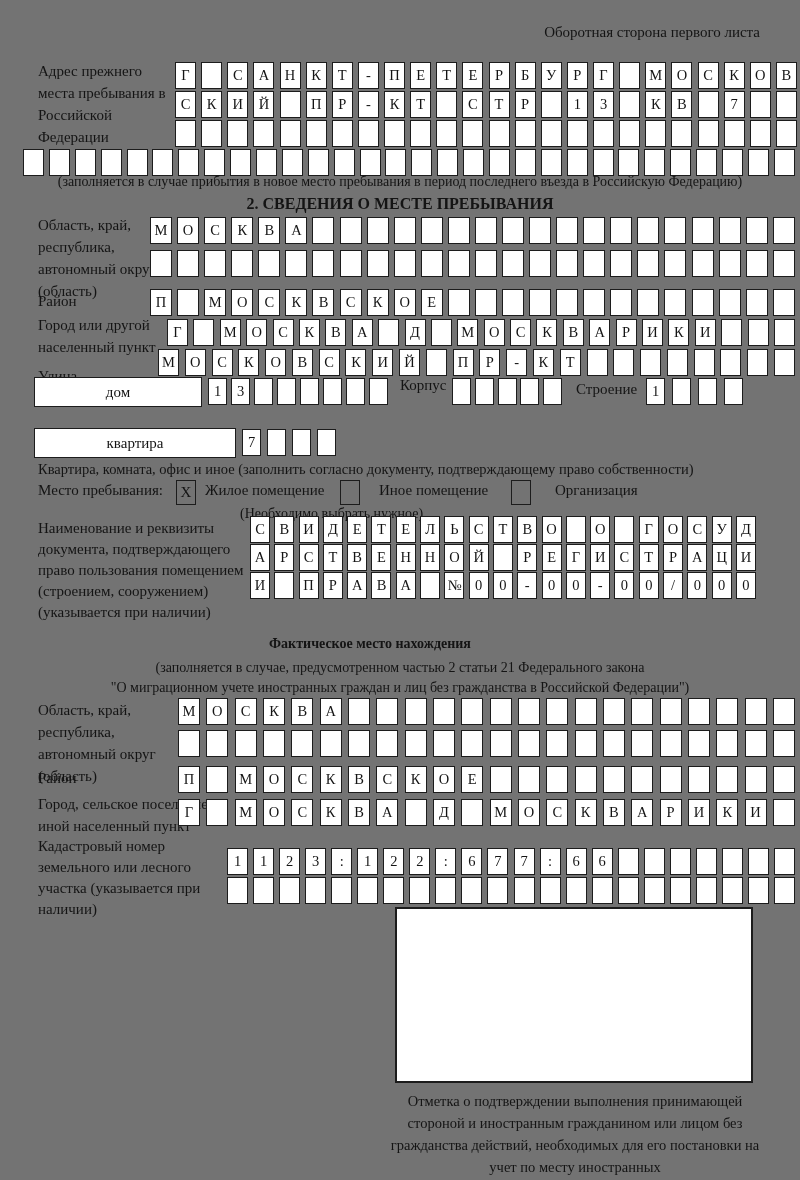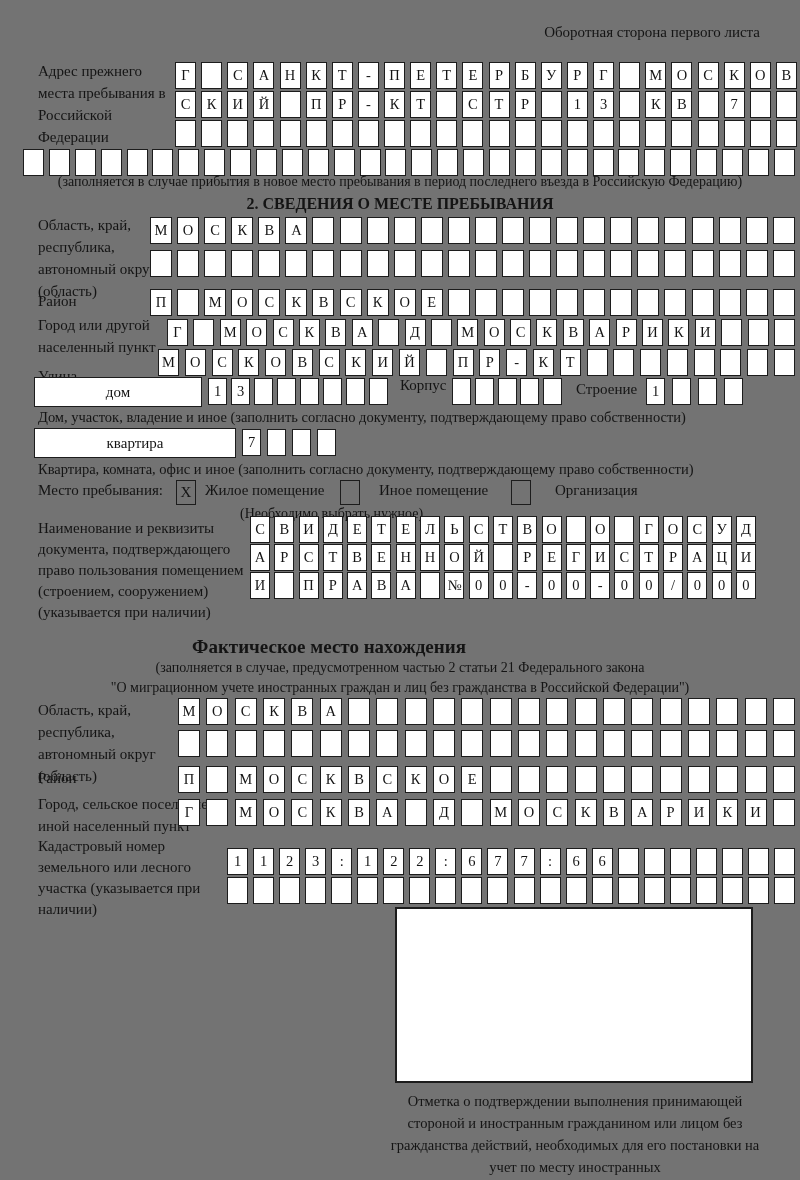--- a/index.html
+++ b/index.html
@@ -303,21 +303,20 @@
         <span class="cell"></span>
       </div>
     <div class="abs" style="top:4px;left:576px;">Строение</div>
     <div class="abs cellgrid g4" style="top:1px;left:646px;width:97px;">
         <span class="cell">1</span>
         <span class="cell"></span>
         <span class="cell"></span>
         <span class="cell"></span>
       </div>
   </div>
-  <div class="abs small" style="top:409px;left:38px;width:740px;font-size:14.5px;">Дом, участок, владение и иное (заполнить согласно документу, подтверждающему право собственности)</div>
 
   <div class="abs" style="top:428px;left:0;width:800px;height:30px;">
     <div class="abs fieldbox" style="top:0;left:34px;width:202px;">квартира</div>
     <div class="abs cellgrid g4" style="top:1px;left:242px;width:94px;">
         <span class="cell">7</span>
         <span class="cell"></span>
         <span class="cell"></span>
         <span class="cell"></span>
       </div>
   </div>
@@ -398,21 +397,21 @@
       <span class="cell">0</span>
       <span class="cell">-</span>
       <span class="cell">0</span>
       <span class="cell">0</span>
       <span class="cell">/</span>
       <span class="cell">0</span>
       <span class="cell">0</span>
       <span class="cell">0</span>
     </div>
 
-  <div class="abs center bold" style="top:636px;left:0;width:658px;font-size:19px;">Фактическое место нахождения</div>
+  <div class="abs center bold" style="top:636px;left:0;width:658px;font-size:14px;padding-left:41px;">Фактическое место нахождения</div>
   <div class="abs center small" style="top:660px;left:0;width:800px;">(заполняется в случае, предусмотренном частью 2 статьи 21 Федерального закона</div>
   <div class="abs center small" style="top:680px;left:0;width:800px;">"О миграционном учете иностранных граждан и лиц без гражданства в Российской Федерации")</div>
 
   <div class="abs lbl" style="top:699px;left:38px;width:150px;">Область, край, республика, автономный округ (область)</div>
   <div class="abs cellgrid g22" style="top:698px;left:178px;width:617px;">
       <span class="cell">М</span>
       <span class="cell">О</span>
       <span class="cell">С</span>
       <span class="cell">К</span>
       <span class="cell">В</span>

